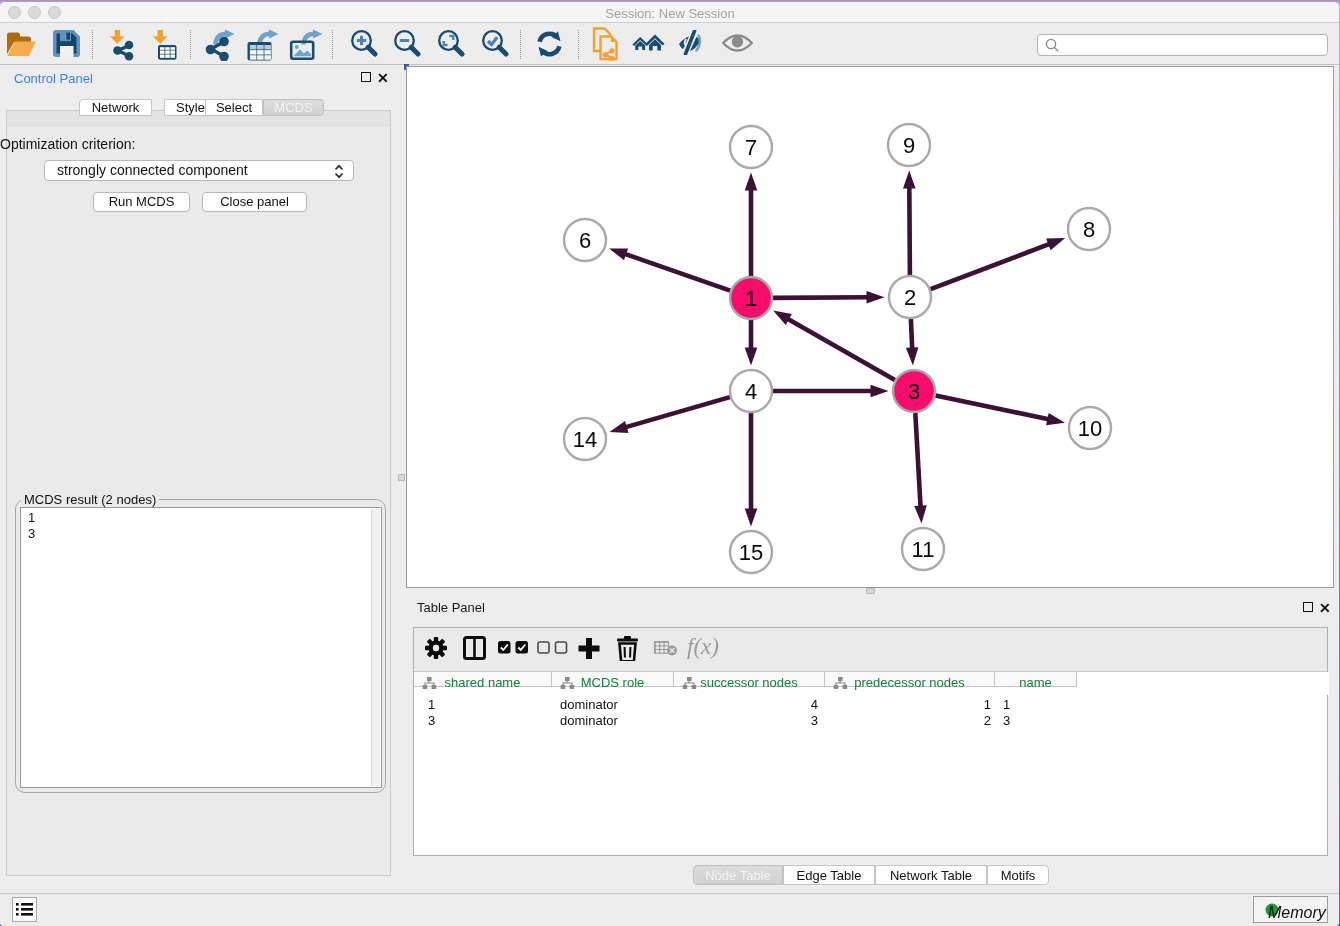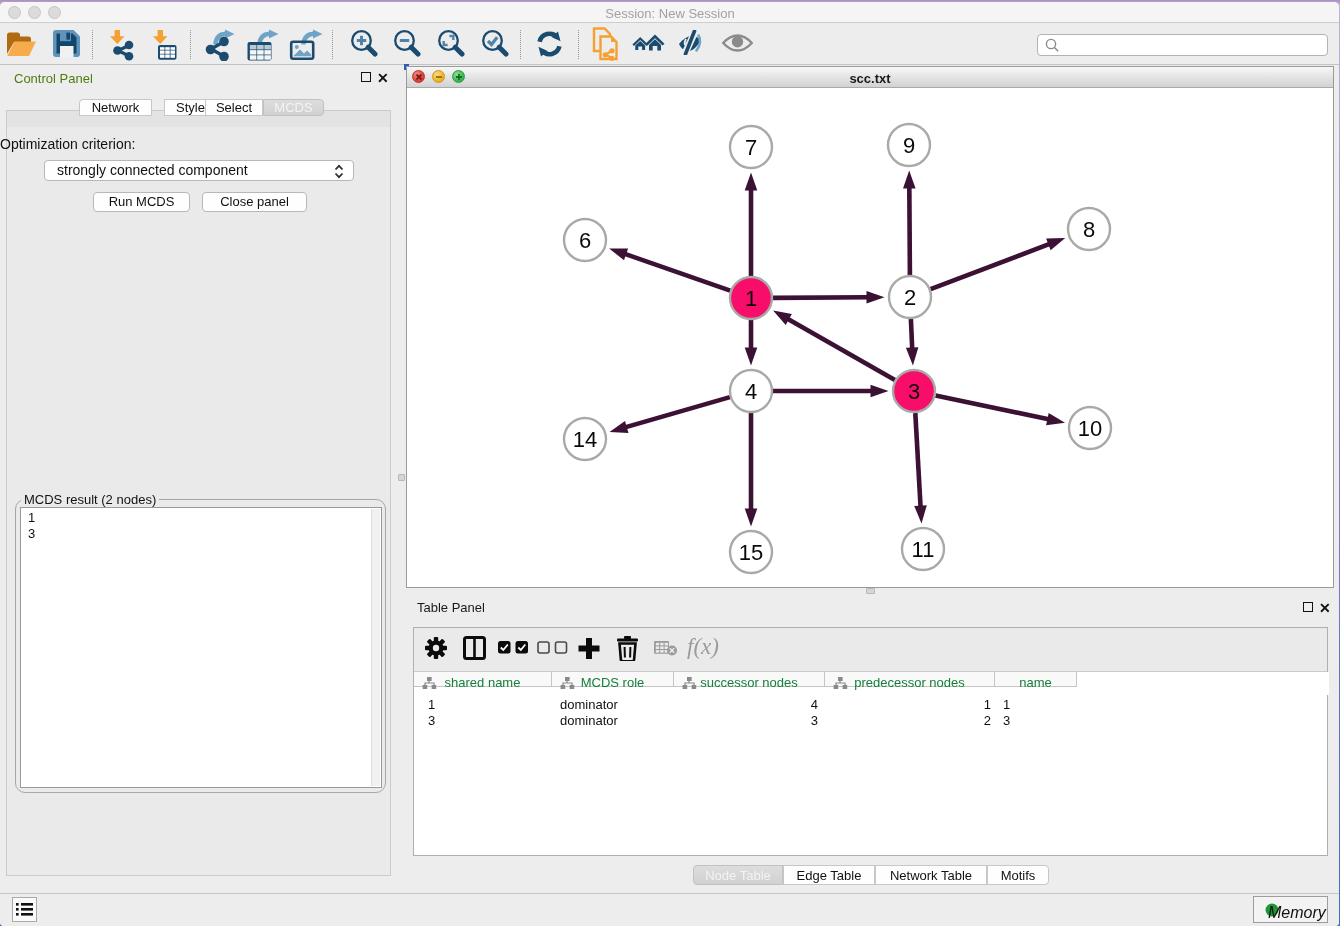--- a/index.html
+++ b/index.html
@@ -6,21 +6,21 @@
 body{font-family:"Liberation Sans",sans-serif;position:relative;background:linear-gradient(#A98DC0,#C3B1D5 4px,#8B7CC4 45%,#3E6BC9);}
 #win{position:absolute;left:0;top:2px;right:1px;bottom:0;background:#EEEDED;border-radius:5px 5px 4px 4px;}
 .abs{position:absolute;}
 #titlebar{left:0;top:2px;right:1px;height:21px;background:#F6F5F5;border-bottom:1px solid #CFCECE;border-radius:5px 5px 0 0;}
 .dot{position:absolute;top:4px;width:13px;height:13px;border-radius:50%;background:#DCDBDB;border:1px solid #C7C6C6;}
 #title{left:0;right:0;top:6px;text-align:center;font-size:13px;color:#A2A1A1;}
 #toolbar{left:0;top:24px;right:1px;height:41px;background:#EEEDED;border-bottom:1px solid #C3C2C2;}
 .sep{position:absolute;top:30px;height:29px;width:1px;border-left:1px dotted #969595;}
 #search{left:1037px;top:34px;width:291px;height:22px;background:#fff;border:1px solid #B4B3B3;border-radius:4px;}
 
-#cp-head{left:14px;top:71px;font-size:13px;color:#4d7c0f;}
+#cp-head{left:14px;top:71px;font-size:13px;color:#3b82f6;}
 .sqbtn{position:absolute;width:10px;height:10px;border:1.5px solid #111;}
 .xbtn{position:absolute;font-size:14px;font-weight:bold;color:#111;}
 .tab{position:absolute;height:17px;background:#FEFEFE;border:1px solid #C8C7C7;font-size:13px;color:#111;text-align:center;line-height:16px;z-index:3;}
 .tabsel{background:linear-gradient(#DEDDDD,#D2D1D1);color:#F4F3F3;border-color:#C2C1C1;}
 #cp-body{left:6px;top:110px;width:385px;height:766px;background:#EBEAEA;border:1px solid #CCCBCB;}
 #optlabel{left:0;top:136px;width:397px;font-size:14px;color:#111;}
 #combo{left:44px;top:160px;width:310px;height:21px;background:#fff;border:1px solid #B9B8B8;border-radius:4px;font-size:14px;color:#111;line-height:19px;padding-left:12px;}
 .btn{position:absolute;height:20px;background:#FEFEFE;border:1px solid #B9B8B8;border-radius:4px;font-size:13px;color:#111;text-align:center;line-height:18px;}
 #groupbox{left:15px;top:499px;width:371px;height:294px;border:1px solid #A8A7A7;border-radius:10px;}
 #grouplabel{position:absolute;left:5px;top:-8px;background:#EBEAEA;padding:0 3px;font-size:13px;color:#111;}
@@ -231,38 +231,20 @@
   <div id="resultbox">
     <div class="ln" style="padding-top:2px;">1</div>
     <div class="ln">3</div>
     <div id="res-sb"></div>
   </div>
 </div>
 <div class="grip" style="left:398px;top:474px;"></div>
 
 <div class="abs" style="left:404px;top:64px;width:5px;height:6px;background:#2A5BC0;"></div>
 <div class="abs" id="frame">
-  <div id="frame-tb">
-    <div class="tl" style="left:5px;background:radial-gradient(circle at 35% 30%,#F28B84,#E0433B 60%,#C63129);border:0.5px solid #B5342C;">
-        <svg width="12" height="12" viewBox="0 0 12 12" style="position:absolute;left:0;top:0;">
-          <path d="M3.5 3.5 L8.5 8.5 M8.5 3.5 L3.5 8.5" stroke="#7E1B15" stroke-width="1.8"></path>
-        </svg>
-      </div>
-    <div class="tl" style="left:25px;background:radial-gradient(circle at 35% 30%,#FAD97E,#F0B42A 60%,#D99F17);border:0.5px solid #C9941A;">
-        <svg width="12" height="12" viewBox="0 0 12 12" style="position:absolute;left:0;top:0;">
-          <path d="M3 6 L9 6" stroke="#8E6A0A" stroke-width="1.8"></path>
-        </svg>
-      </div>
-    <div class="tl" style="left:45px;background:radial-gradient(circle at 35% 30%,#8FD89A,#3CB84F 60%,#2BA03E);border:0.5px solid #2E9C40;">
-        <svg width="12" height="12" viewBox="0 0 12 12" style="position:absolute;left:0;top:0;">
-          <path d="M6 3 L6 9 M3 6 L9 6" stroke="#156E23" stroke-width="1.8"></path>
-        </svg>
-      </div>
-    <div id="frame-title">scc.txt</div>
-  </div>
   <div id="graphwrap">
     <svg width="928" height="500" viewBox="406 87 928 500" style="position:absolute;left:0;top:0;">
         <line x1="750.0" y1="275.0" x2="750.0" y2="185.9" stroke="#3B1134" stroke-width="4.6"></line>
 <polygon points="750.0,171.5 756.3,189.5 743.7,189.5" fill="#3B1134"></polygon>
 <line x1="729.2" y1="289.7" x2="621.7" y2="252.2" stroke="#3B1134" stroke-width="4.6"></line>
 <polygon points="608.1,247.4 627.1,247.4 623.0,259.3" fill="#3B1134"></polygon>
 <line x1="772.0" y1="296.9" x2="869.1" y2="296.3" stroke="#3B1134" stroke-width="4.6"></line>
 <polygon points="883.5,296.2 865.5,302.6 865.5,290.0" fill="#3B1134"></polygon>
 <line x1="750.0" y1="319.0" x2="750.0" y2="350.1" stroke="#3B1134" stroke-width="4.6"></line>
 <polygon points="750.0,364.5 743.7,346.5 756.3,346.5" fill="#3B1134"></polygon>

